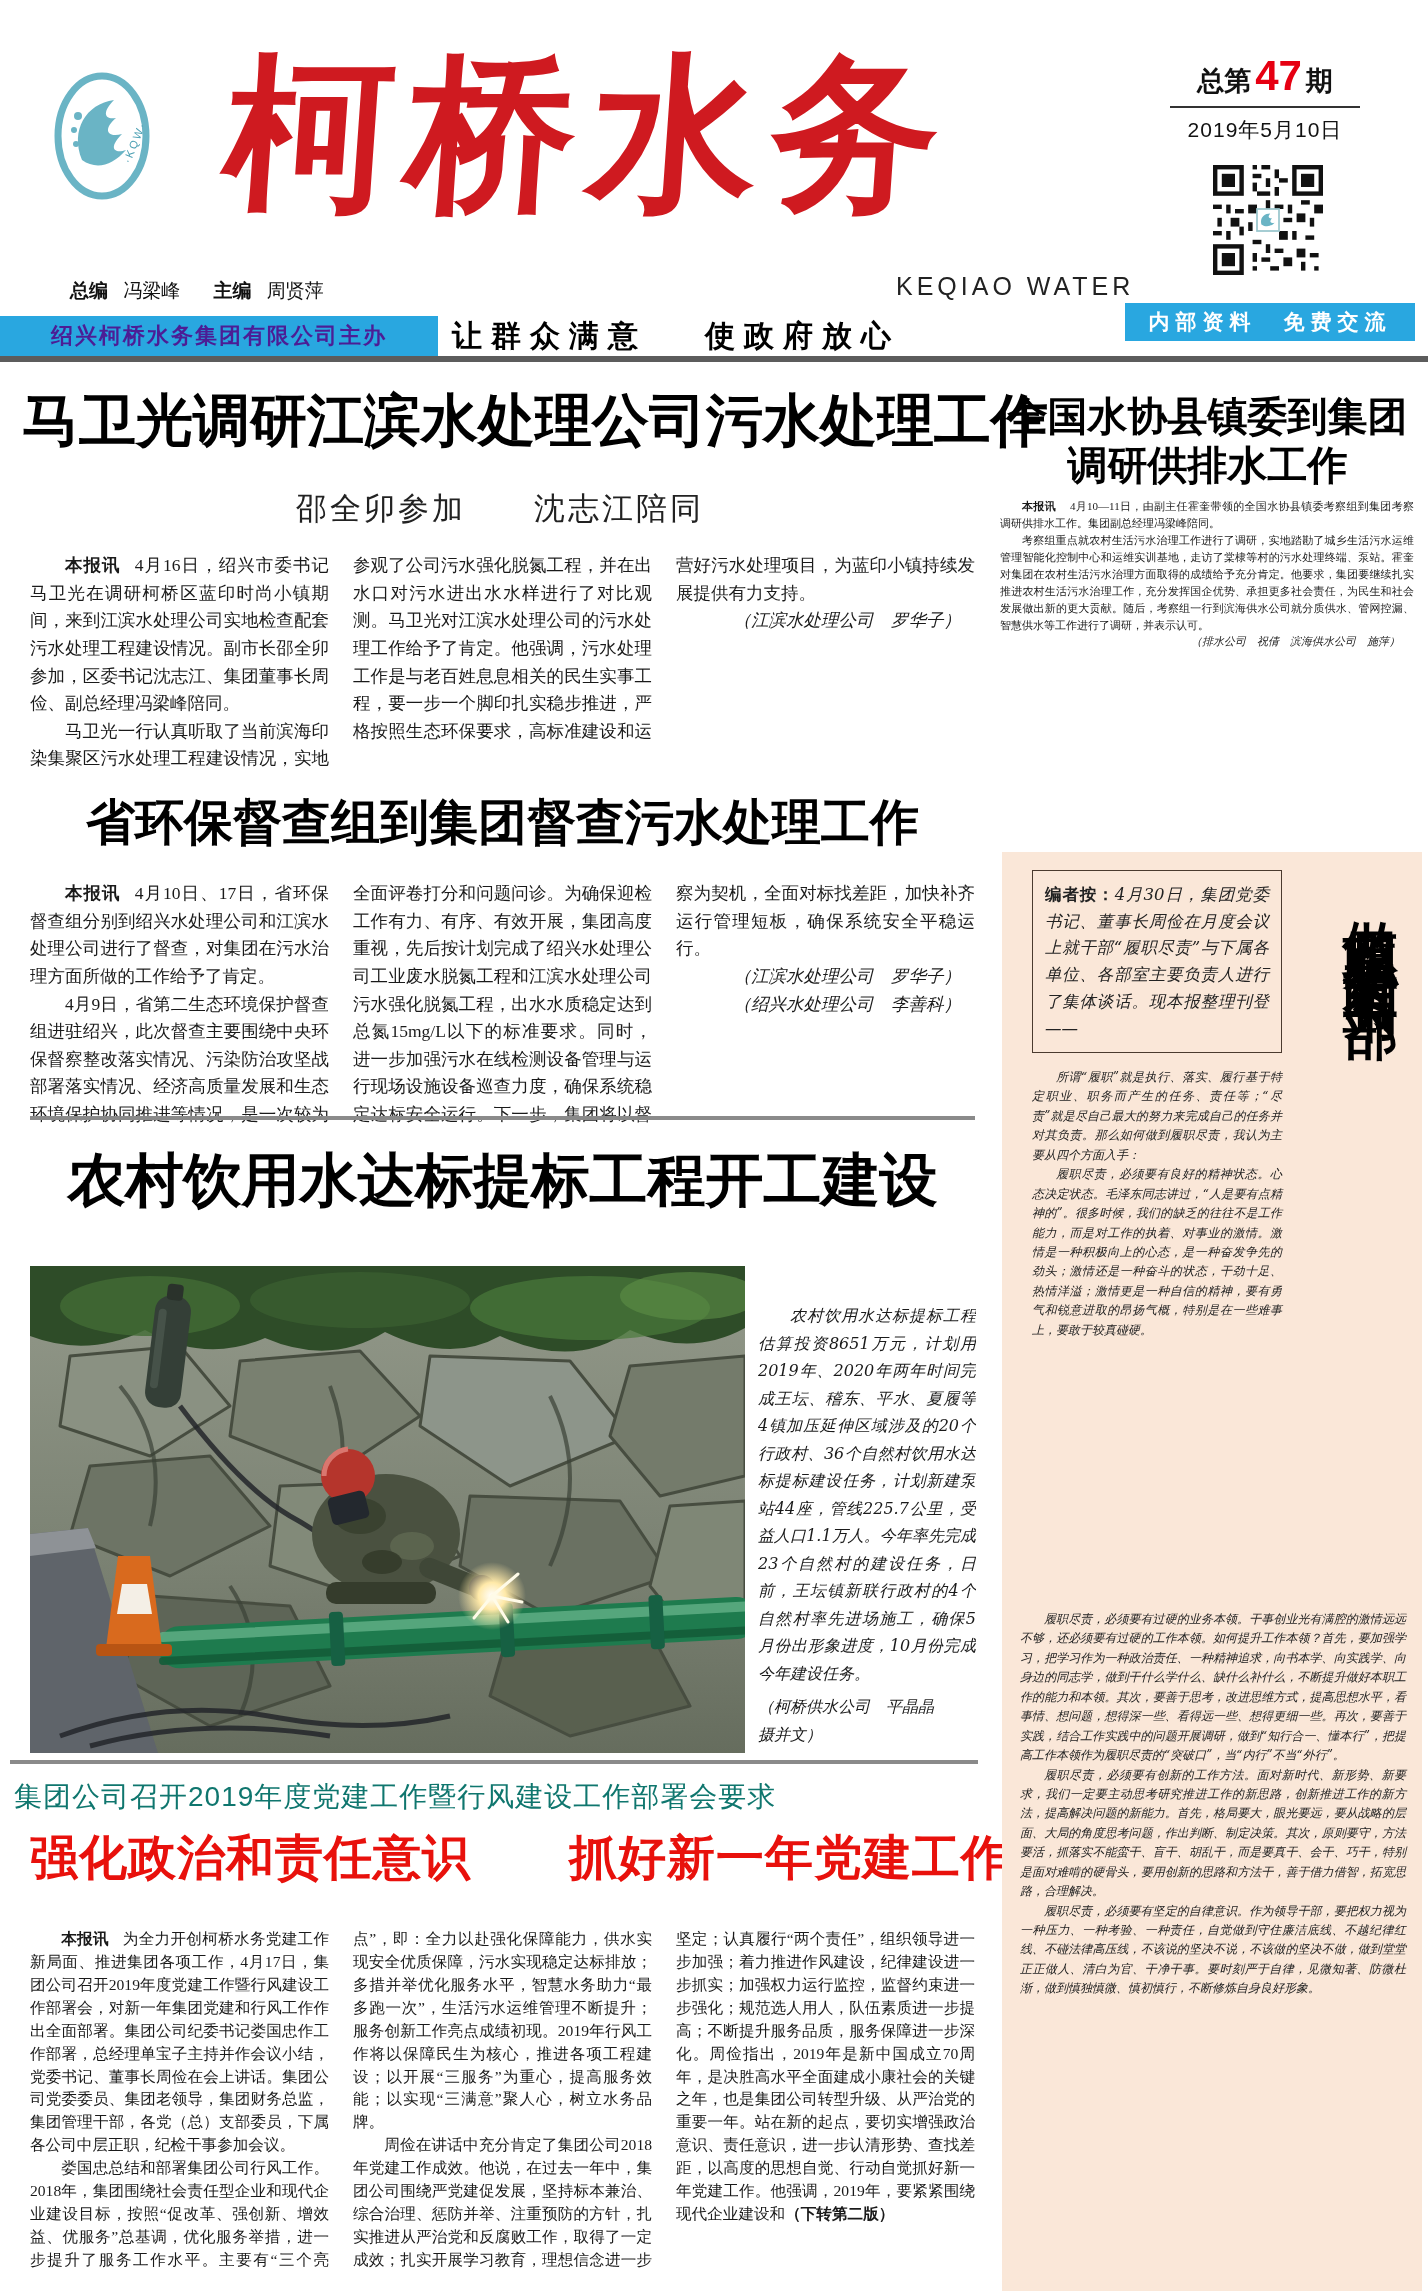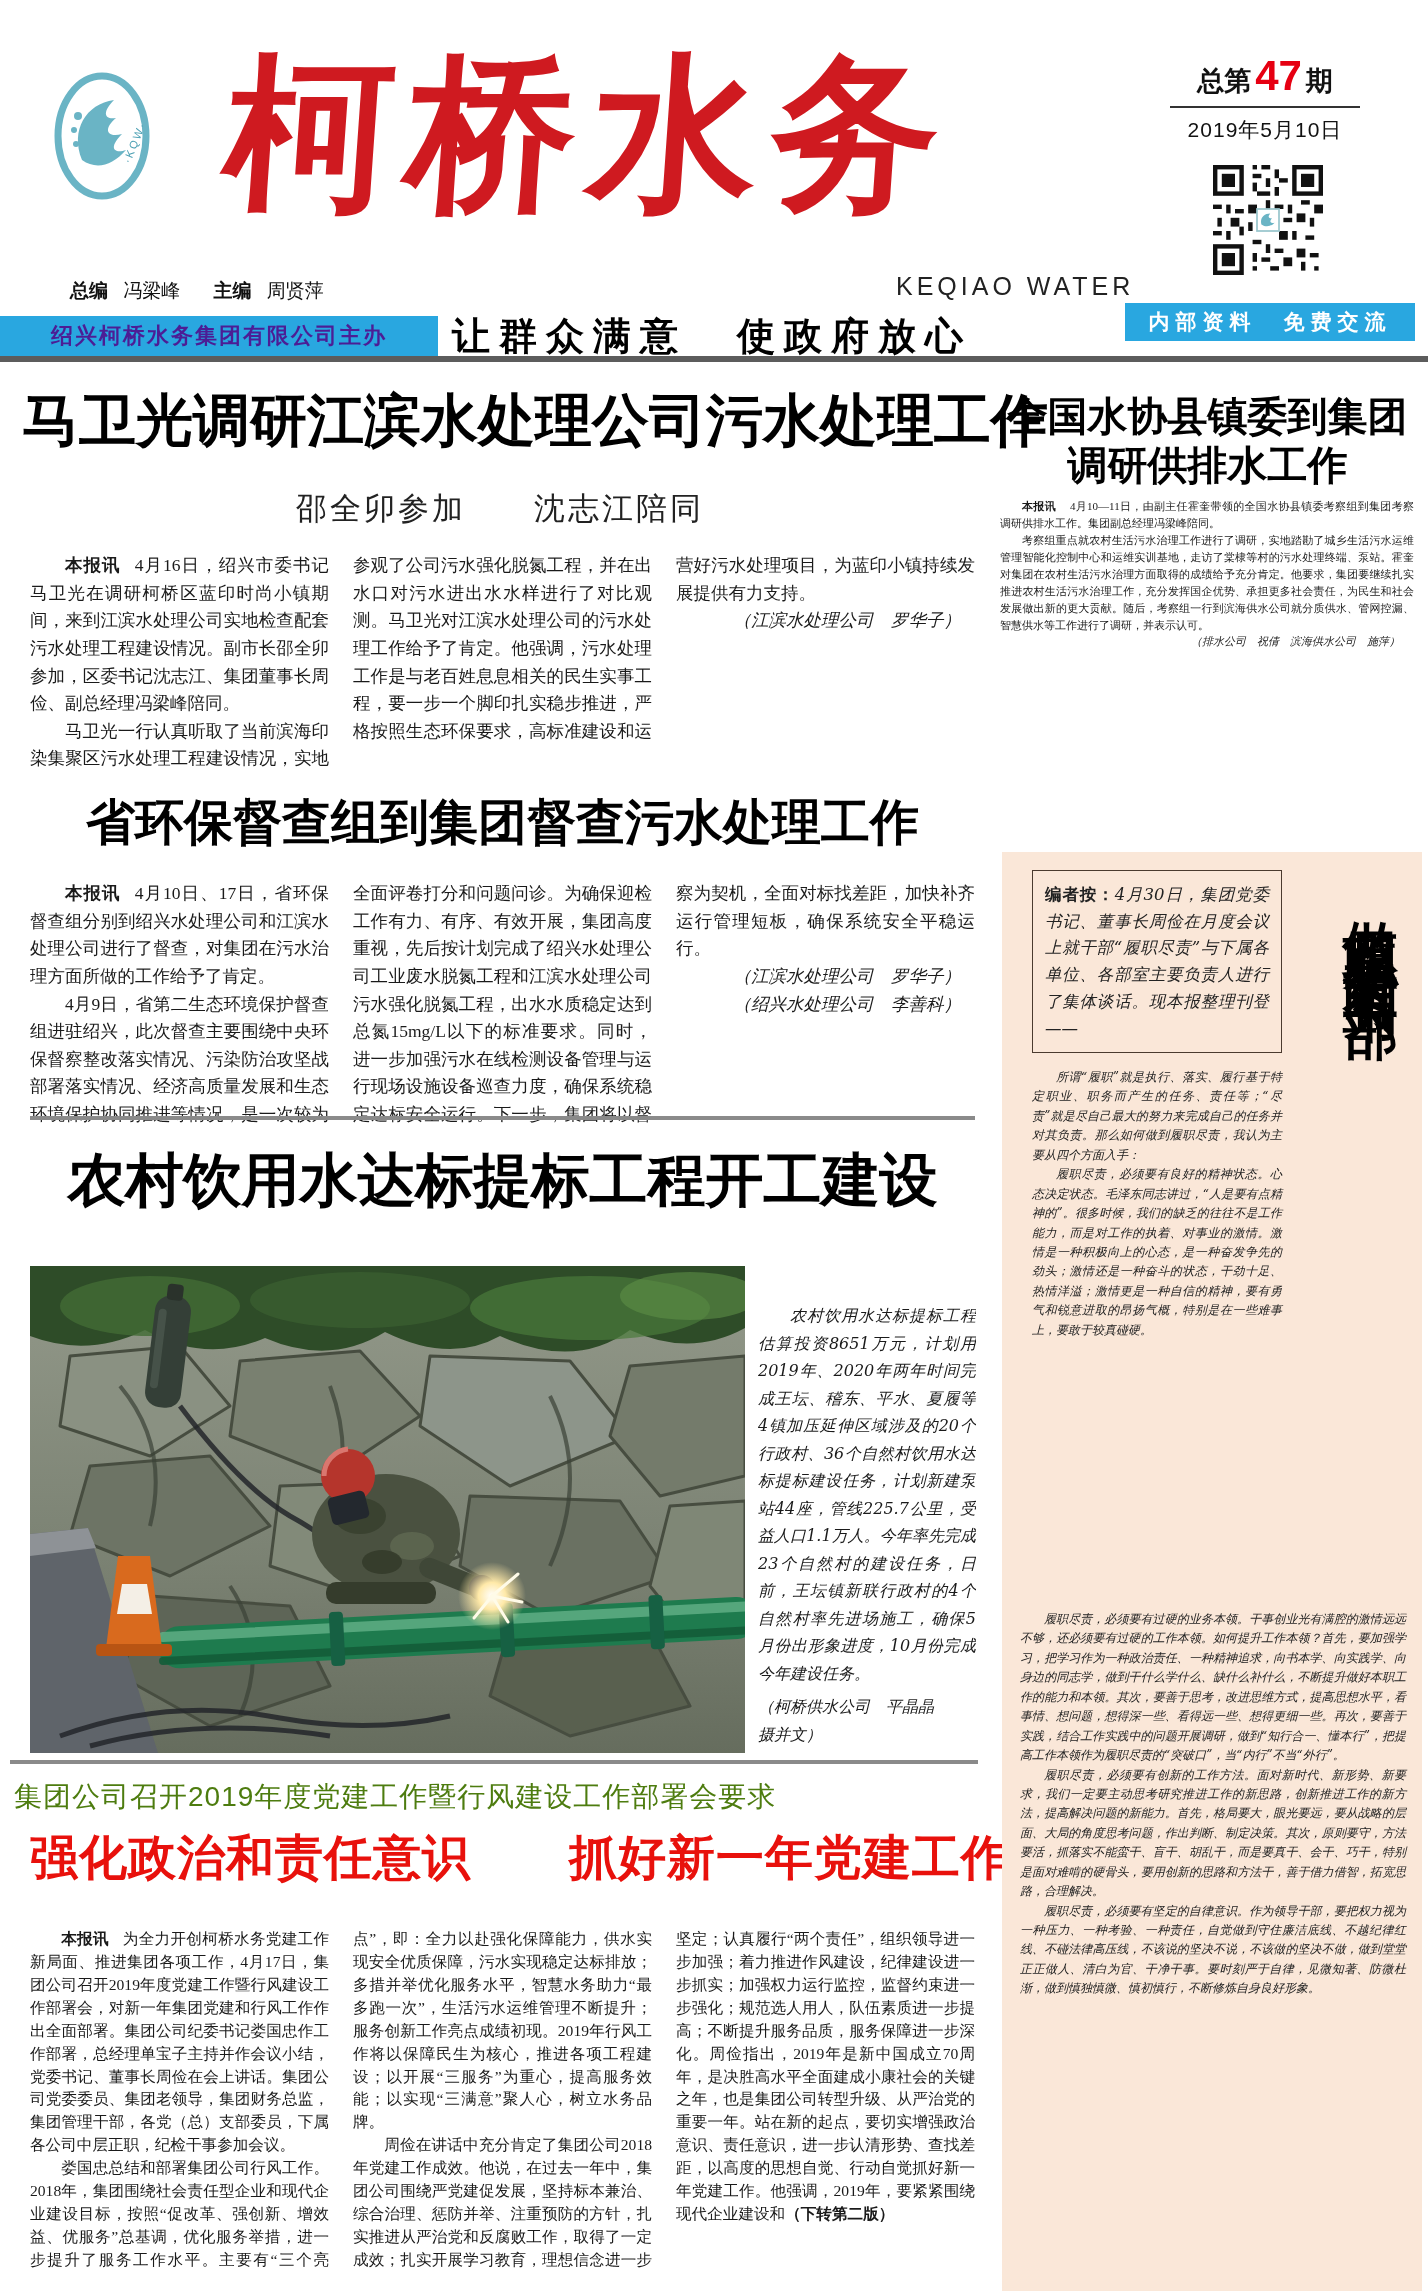--- a/index.html
+++ b/index.html
@@ -23,21 +23,21 @@
     display:flex;align-items:center;justify-content:center;}
   .editors{left:70px;top:278px;font-size:19px;color:#111;font-family:"Liberation Sans",sans-serif;}
   .editors b{font-weight:700;margin-right:10px;}
   .editors .name{font-family:"DejaVu Serif",serif;margin-right:28px;}
   .title-en{left:896px;top:272px;font-family:"Liberation Sans",sans-serif;font-size:25px;
     letter-spacing:4px;color:#222;}
   .org-bar{left:0;top:316px;width:438px;height:40px;background:#29a7e0;color:#4c1d95;
     font-family:"Liberation Sans",sans-serif;font-weight:700;font-size:22px;letter-spacing:2px;
     display:flex;align-items:center;justify-content:center;}
   .slogan{left:452px;top:316px;width:520px;height:40px;color:#000;
-    font-family:"Liberation Sans",sans-serif;font-weight:900;font-size:38px;letter-spacing:9px;
+    font-family:"Liberation Sans",sans-serif;font-weight:900;font-size:30px;letter-spacing:9px;
     display:flex;align-items:center;white-space:nowrap;}
   .slogan .gap{display:inline-block;width:58px;}
   .top-rule{left:0;top:356px;width:1428px;height:6px;background:#5c5c5c;}
 
   
   .headline{font-family:"Liberation Sans",sans-serif;font-weight:900;color:#000;
     text-align:center;white-space:nowrap;}
   .subhead{font-family:"Liberation Sans",sans-serif;color:#222;text-align:center;}
   .body-cols{column-gap:24px;column-fill:auto;font-size:17.5px;line-height:1.58;text-align:justify;}
   .body-cols p{margin:0;text-indent:2em;}
@@ -57,21 +57,21 @@
   
   .a3-headline{left:30px;top:1142px;width:945px;font-size:58px;}
   .photo{left:30px;top:1266px;width:715px;height:487px;overflow:hidden;background:#79816f;}
   .a3-caption{left:758px;top:1302px;width:218px;height:452px;font-family:"DejaVu Serif",serif;
     font-style:italic;font-size:16px;line-height:1.72;text-align:justify;overflow:hidden;}
   .a3-caption p{margin:0;text-indent:2em;}
   .a3-byline{text-indent:0 !important;margin-top:6px !important;text-align:left;}
   .rule-a3{left:10px;top:1760px;width:968px;height:4px;}
   
   .a4-kicker{left:14px;top:1778px;width:960px;font-family:"Liberation Sans",sans-serif;
-    font-size:28px;color:#4d7c0f;letter-spacing:1px;white-space:nowrap;}
+    font-size:28px;color:#0f766e;letter-spacing:1px;white-space:nowrap;}
   .a4-headline{left:30px;top:1826px;width:945px;font-size:48px;color:#e8110c;letter-spacing:1px;}
   .a4-body{left:30px;top:1928px;width:945px;height:360px;column-count:3;font-size:15.6px;line-height:1.47;}
   .turn-note{font-family:"Liberation Sans",sans-serif;font-weight:700;}
 
   
   .r1-headline{left:995px;top:392px;width:425px;font-size:40px;line-height:1.22;}
   .r1-body{left:1000px;top:498px;width:414px;height:352px;font-size:11px;line-height:1.54;
     text-align:justify;overflow:hidden;}
   .r1-body p{margin:0;text-indent:2em;}
 

